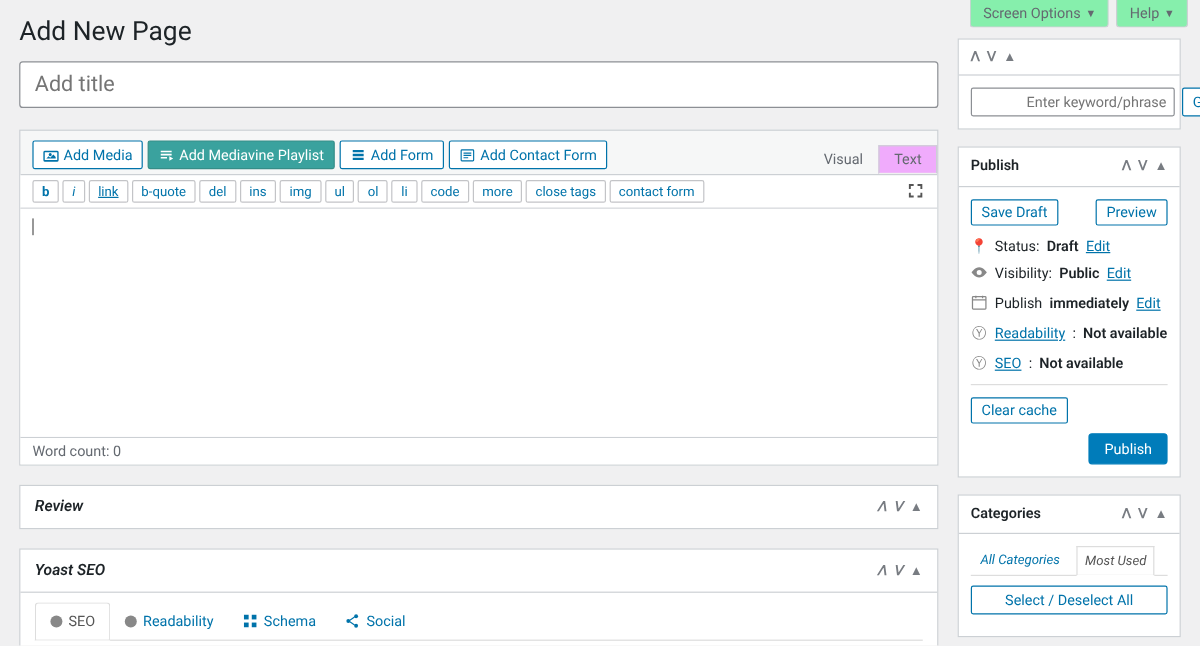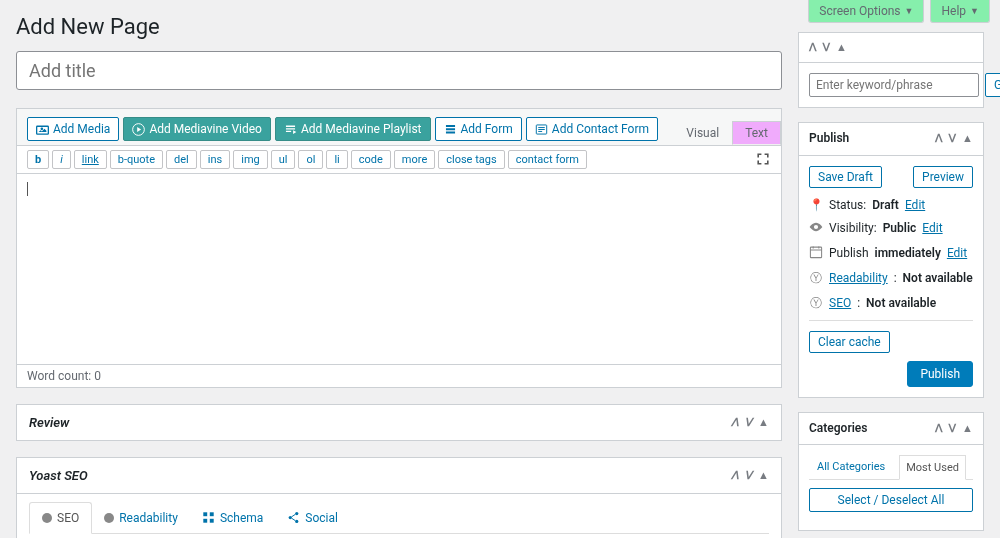--- a/index.html
+++ b/index.html
@@ -48,33 +48,33 @@
 .yoast-dot { width: 10px; height: 10px; border-radius: 50%; background: #888; }
 .yoast-ic { width: 13px; height: 13px; }
 .focus-row { padding: 12px 14px; }
 
 
 .sidebox { background: #fff; border: 1px solid #ccd0d4; margin-bottom: 14px; }
 .sidebox-hdr { padding: 8px 10px; font-size: 12px; font-weight: 600; display: flex; justify-content: space-between; align-items: center; border-bottom: 1px solid #ccd0d4; }
 .sidebox-hdr .title { line-height: 1.3; }
 .sidebox-body { padding: 10px; font-size: 12px; }
 .kw-row { display: flex; gap: 6px; }
-.kw-inp { flex: 1; border: 1px solid #8c8f94; padding: 4px 6px; font-size: 12px; border-radius: 2px; }
+.kw-inp { flex: 1; border: 1px solid #8c8f94; padding: 4px 6px; font-size: 12px; border-radius: 2px; text-align: right; }
 .btn-sm-out { background: #fff; border: 1px solid #0073aa; color: #0073aa; padding: 3px 8px; border-radius: 2px; font-size: 12px; cursor: pointer; }
 .draft-row { display: flex; justify-content: space-between; margin-bottom: 10px; }
 
 .pub-line { display: flex; align-items: center; gap: 6px; margin: 8px 0; font-size: 12px; }
 .pub-ic { width: 14px; text-align: center; color: #888; }
 .pub-b { font-weight: 600; }
 a.edit { color: #0073aa; }
 .pub-footer { border-top: 1px solid #ddd; padding-top: 10px; margin-top: 8px; display: flex; flex-direction: column; gap: 8px; align-items: flex-start; }
 .pub-row-end { display: flex; justify-content: flex-end; width: 100%; }
 .btn-primary { background: #007cba; color: #fff; border: 1px solid #007cba; padding: 5px 12px; border-radius: 3px; font-size: 12px; cursor: pointer; }
 
-.cat-tabs-row { display: flex; border-bottom: 1px solid #ddd; gap: 8px; font-size: 11px; padding: 0 2px; margin-bottom: 8px; }
+.cat-tabs-row { display: flex; border-bottom: 1px solid #ddd; gap: 8px; font-size: 11px; padding: 0 2px; margin-bottom: 8px; font-style: italic; }
 .cat-tab { padding: 5px 6px; color: #0073aa; cursor: pointer; }
 .cat-tab.active { border: 1px solid #ddd; border-bottom: 1px solid #fff; margin-bottom: -1px; color: #555; }
 .cat-sel { border: 1px solid #0073aa; color: #0073aa; padding: 4px 9px; border-radius: 2px; font-size: 12px; cursor: pointer; width: 100%; background: #fff; margin-bottom: 8px; }
 </style>
 </head>
 <body>
 
 <div class="top-tabs">
   <div class="screen-tab">
     <span>Screen Options</span>
@@ -91,27 +91,20 @@
     <h1 class="page-title">Add New Page</h1>
     <input class="title-input" placeholder="Add title" style="">
 
     <div class="editor-box">
       <div class="media-row">
         <button class="btn-out">
           <svg class="ic" viewBox="0 0 20 20">
               <path fill="#0073aa" d="M2 6v10h16V6H2zm0-2h16a2 2 0 012 2v10a2 2 0 01-2 2H2a2 2 0 01-2-2V6a2 2 0 012-2zm7 3a2 2 0 110 4 2 2 0 010-4zM4 14l3-3 2 2 4-4 3 3v2H4z"></path>
             </svg>
           <span>Add Media</span>
-        </button>
-        <button class="btn-mv">
-          <svg class="ic" viewBox="0 0 20 20">
-              <circle cx="10" cy="10" r="9" fill="none" stroke="#fff" stroke-width="1.5"></circle>
-              <path fill="#fff" d="M8 6l6 4-6 4z"></path>
-            </svg>
-          <span>Add Mediavine Video</span>
         </button>
         <button class="btn-mv">
           <svg class="ic" viewBox="0 0 20 20">
               <path fill="#fff" d="M3 4h14v2H3zM3 8h14v2H3zM3 12h8v2H3zM14 11l5 3-5 3z"></path>
             </svg>
           <span>Add Mediavine Playlist</span>
         </button>
         <button class="btn-out">
           <svg class="ic" viewBox="0 0 20 20">
               <path fill="#0073aa" d="M3 3h14v3H3zM3 8h14v3H3zM3 13h14v3H3z"></path>

